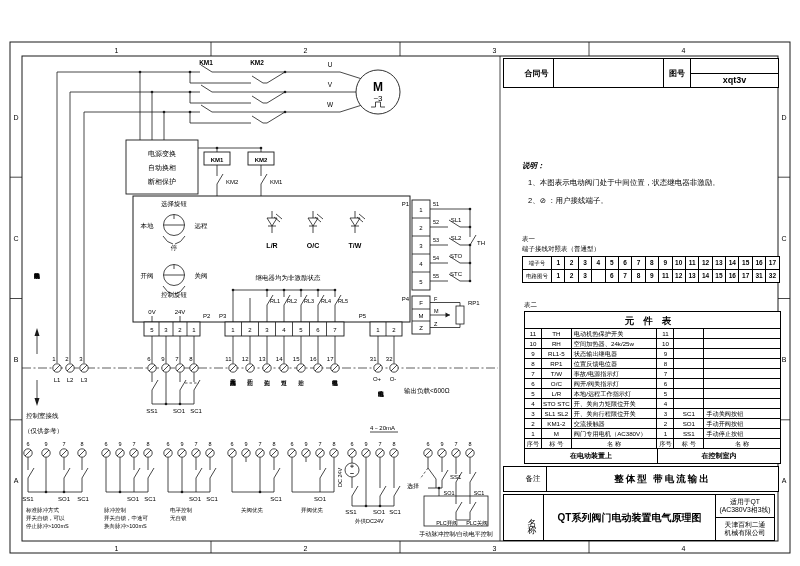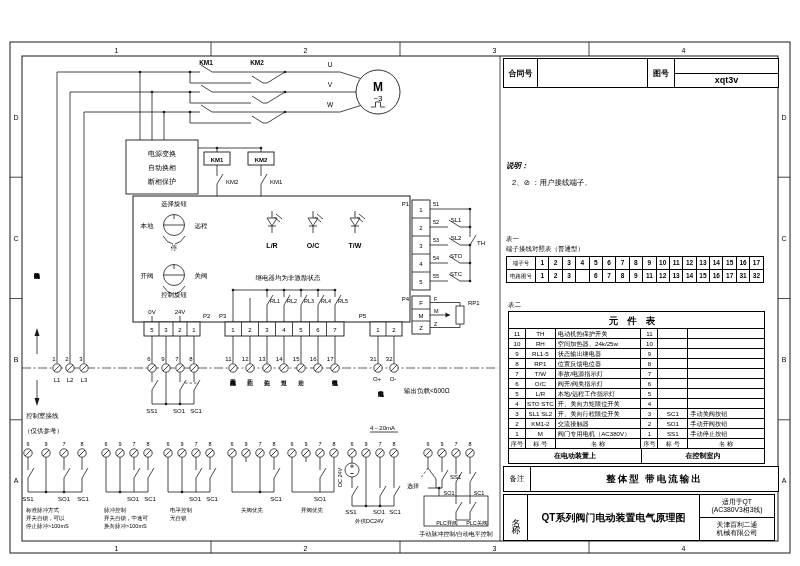--- a/index.html
+++ b/index.html
@@ -10,21 +10,21 @@
   svg .wd{stroke:#1a1a1a;stroke-width:.7;fill:none;stroke-dasharray:2.5 2;}
   svg .chain{stroke:#1a1a1a;stroke-width:.7;stroke-dasharray:9 2.5 2 2.5;}
   svg .bx{stroke:#1a1a1a;stroke-width:1;fill:none;}
   svg .bw{stroke:#1a1a1a;stroke-width:.9;fill:#fff;}
   svg text{fill:#000;stroke:none;font-family:"Liberation Sans",sans-serif;}
   .f5{font-size:5.5px}.f55{font-size:5.5px}.f6{font-size:6px}.f65{font-size:6.5px}
   .f7{font-size:7px}.f8{font-size:8px}.f11{font-size:12px;font-weight:bold}
   .b{font-weight:bold}
   .am{text-anchor:middle}.ae{text-anchor:end}
   .vt{writing-mode:vertical-rl;text-orientation:upright;font-size:5.8px;}
-  .abs{position:absolute;box-sizing:border-box;}
+  .abs{position:absolute;box-sizing:border-box;padding-left:16px;}
   .abs *{box-sizing:border-box;}
   
   .contract{left:503px;top:58px;width:276px;height:30px;display:flex;border:1px solid #000;background:#fff;}
   .contract .c1{width:34px}.contract .c2{width:110px}.contract .c3{width:27px}
   .contract .cc{border-right:1px solid #000;display:flex;align-items:center;justify-content:center;font-size:8px;font-weight:bold;}
   .contract .cr{flex:1;display:flex;flex-direction:column;}
   .contract .cr .r1{flex:1;border-bottom:1px solid #000;}
   .contract .cr .r2{flex:1;display:flex;align-items:center;justify-content:center;font-size:9px;font-weight:bold;}
   
   .notes{left:506px;top:161px;width:272px;font-size:7.5px;}
@@ -508,20 +508,21 @@
   <div class="cc c2"></div>
   <div class="cc c3">图号</div>
   <div class="cr">
     <div class="r1"></div>
     <div class="r2">xqt3v</div>
   </div>
 </div>
 
 <div class="abs notes">
   <div class="nt">说明：</div>
+  <div class="ni">1、本图表示电动阀门处于中间位置，状态继电器非激励。</div>
   <div class="ni">2、⊘ ：用户接线端子。</div>
 </div>
 
 <div class="abs t1wrap">
   <div class="t1lab">表一</div>
   <div class="t1title">端子接线对照表（普通型）</div>
   <div class="t1tbl" id="t1rows"><div class="t1r">
           <div class="t1h">端子号</div>
           <div class="t1c">1</div>
           <div class="t1c">2</div>

